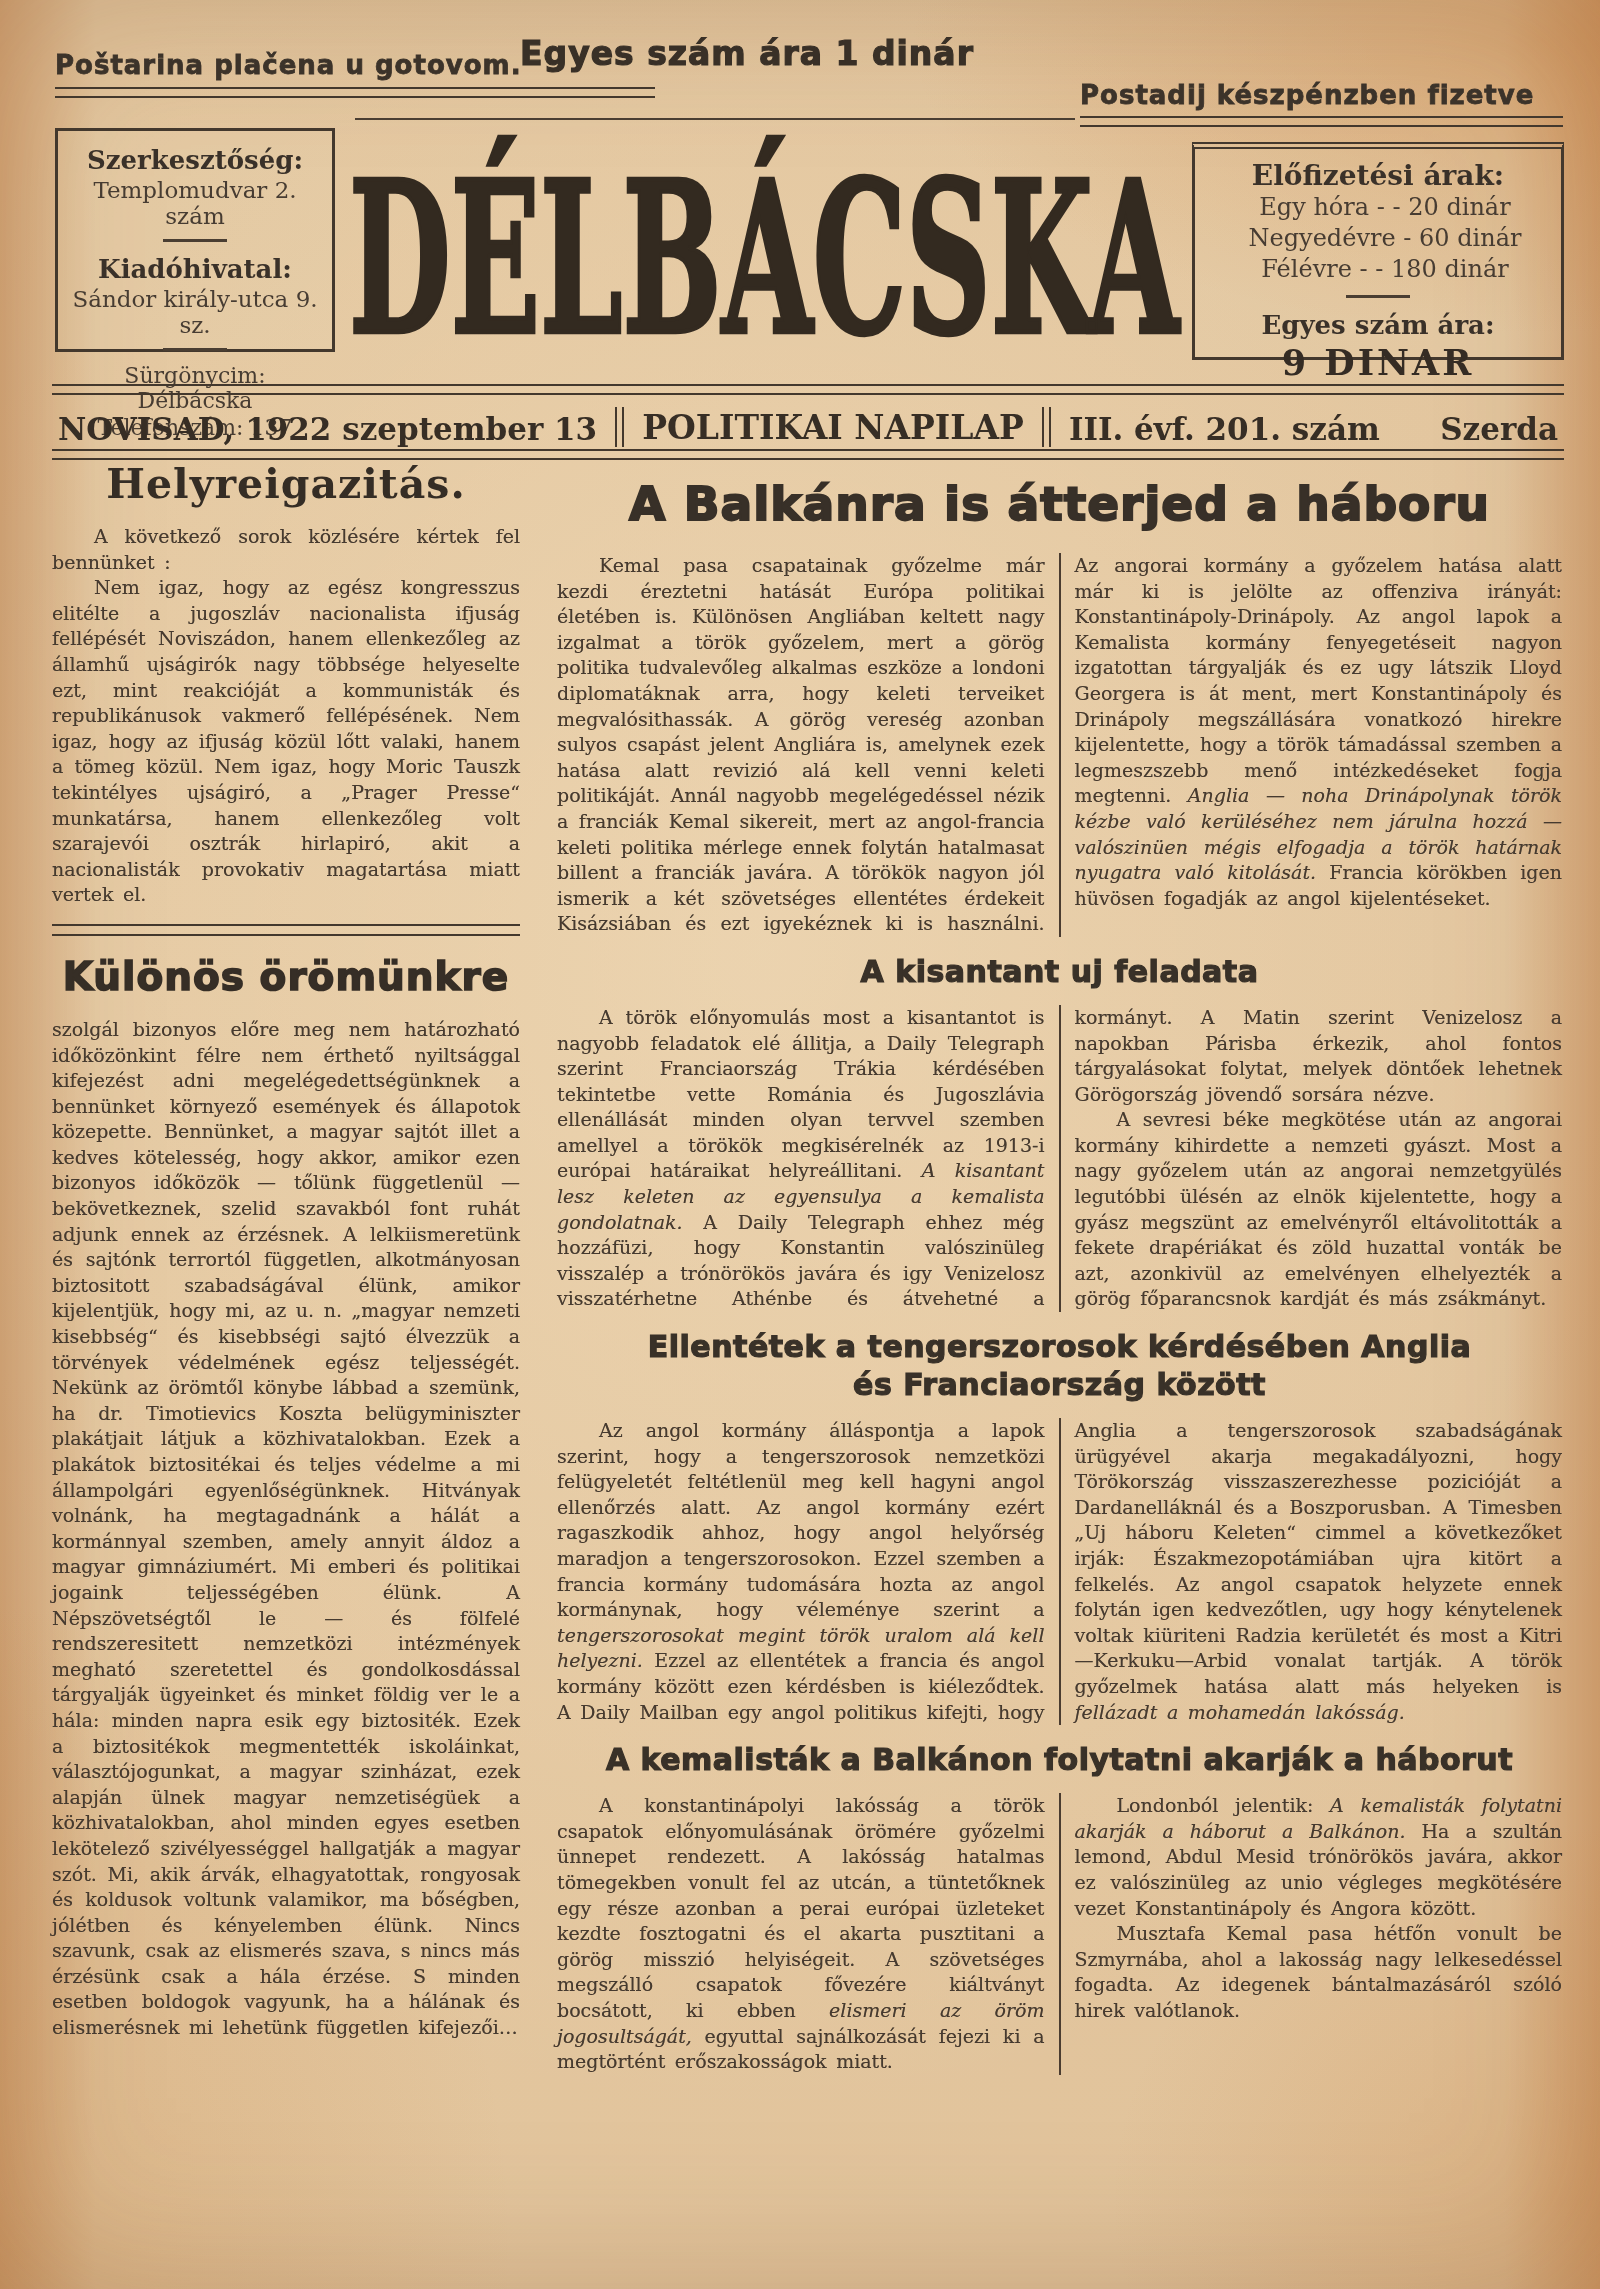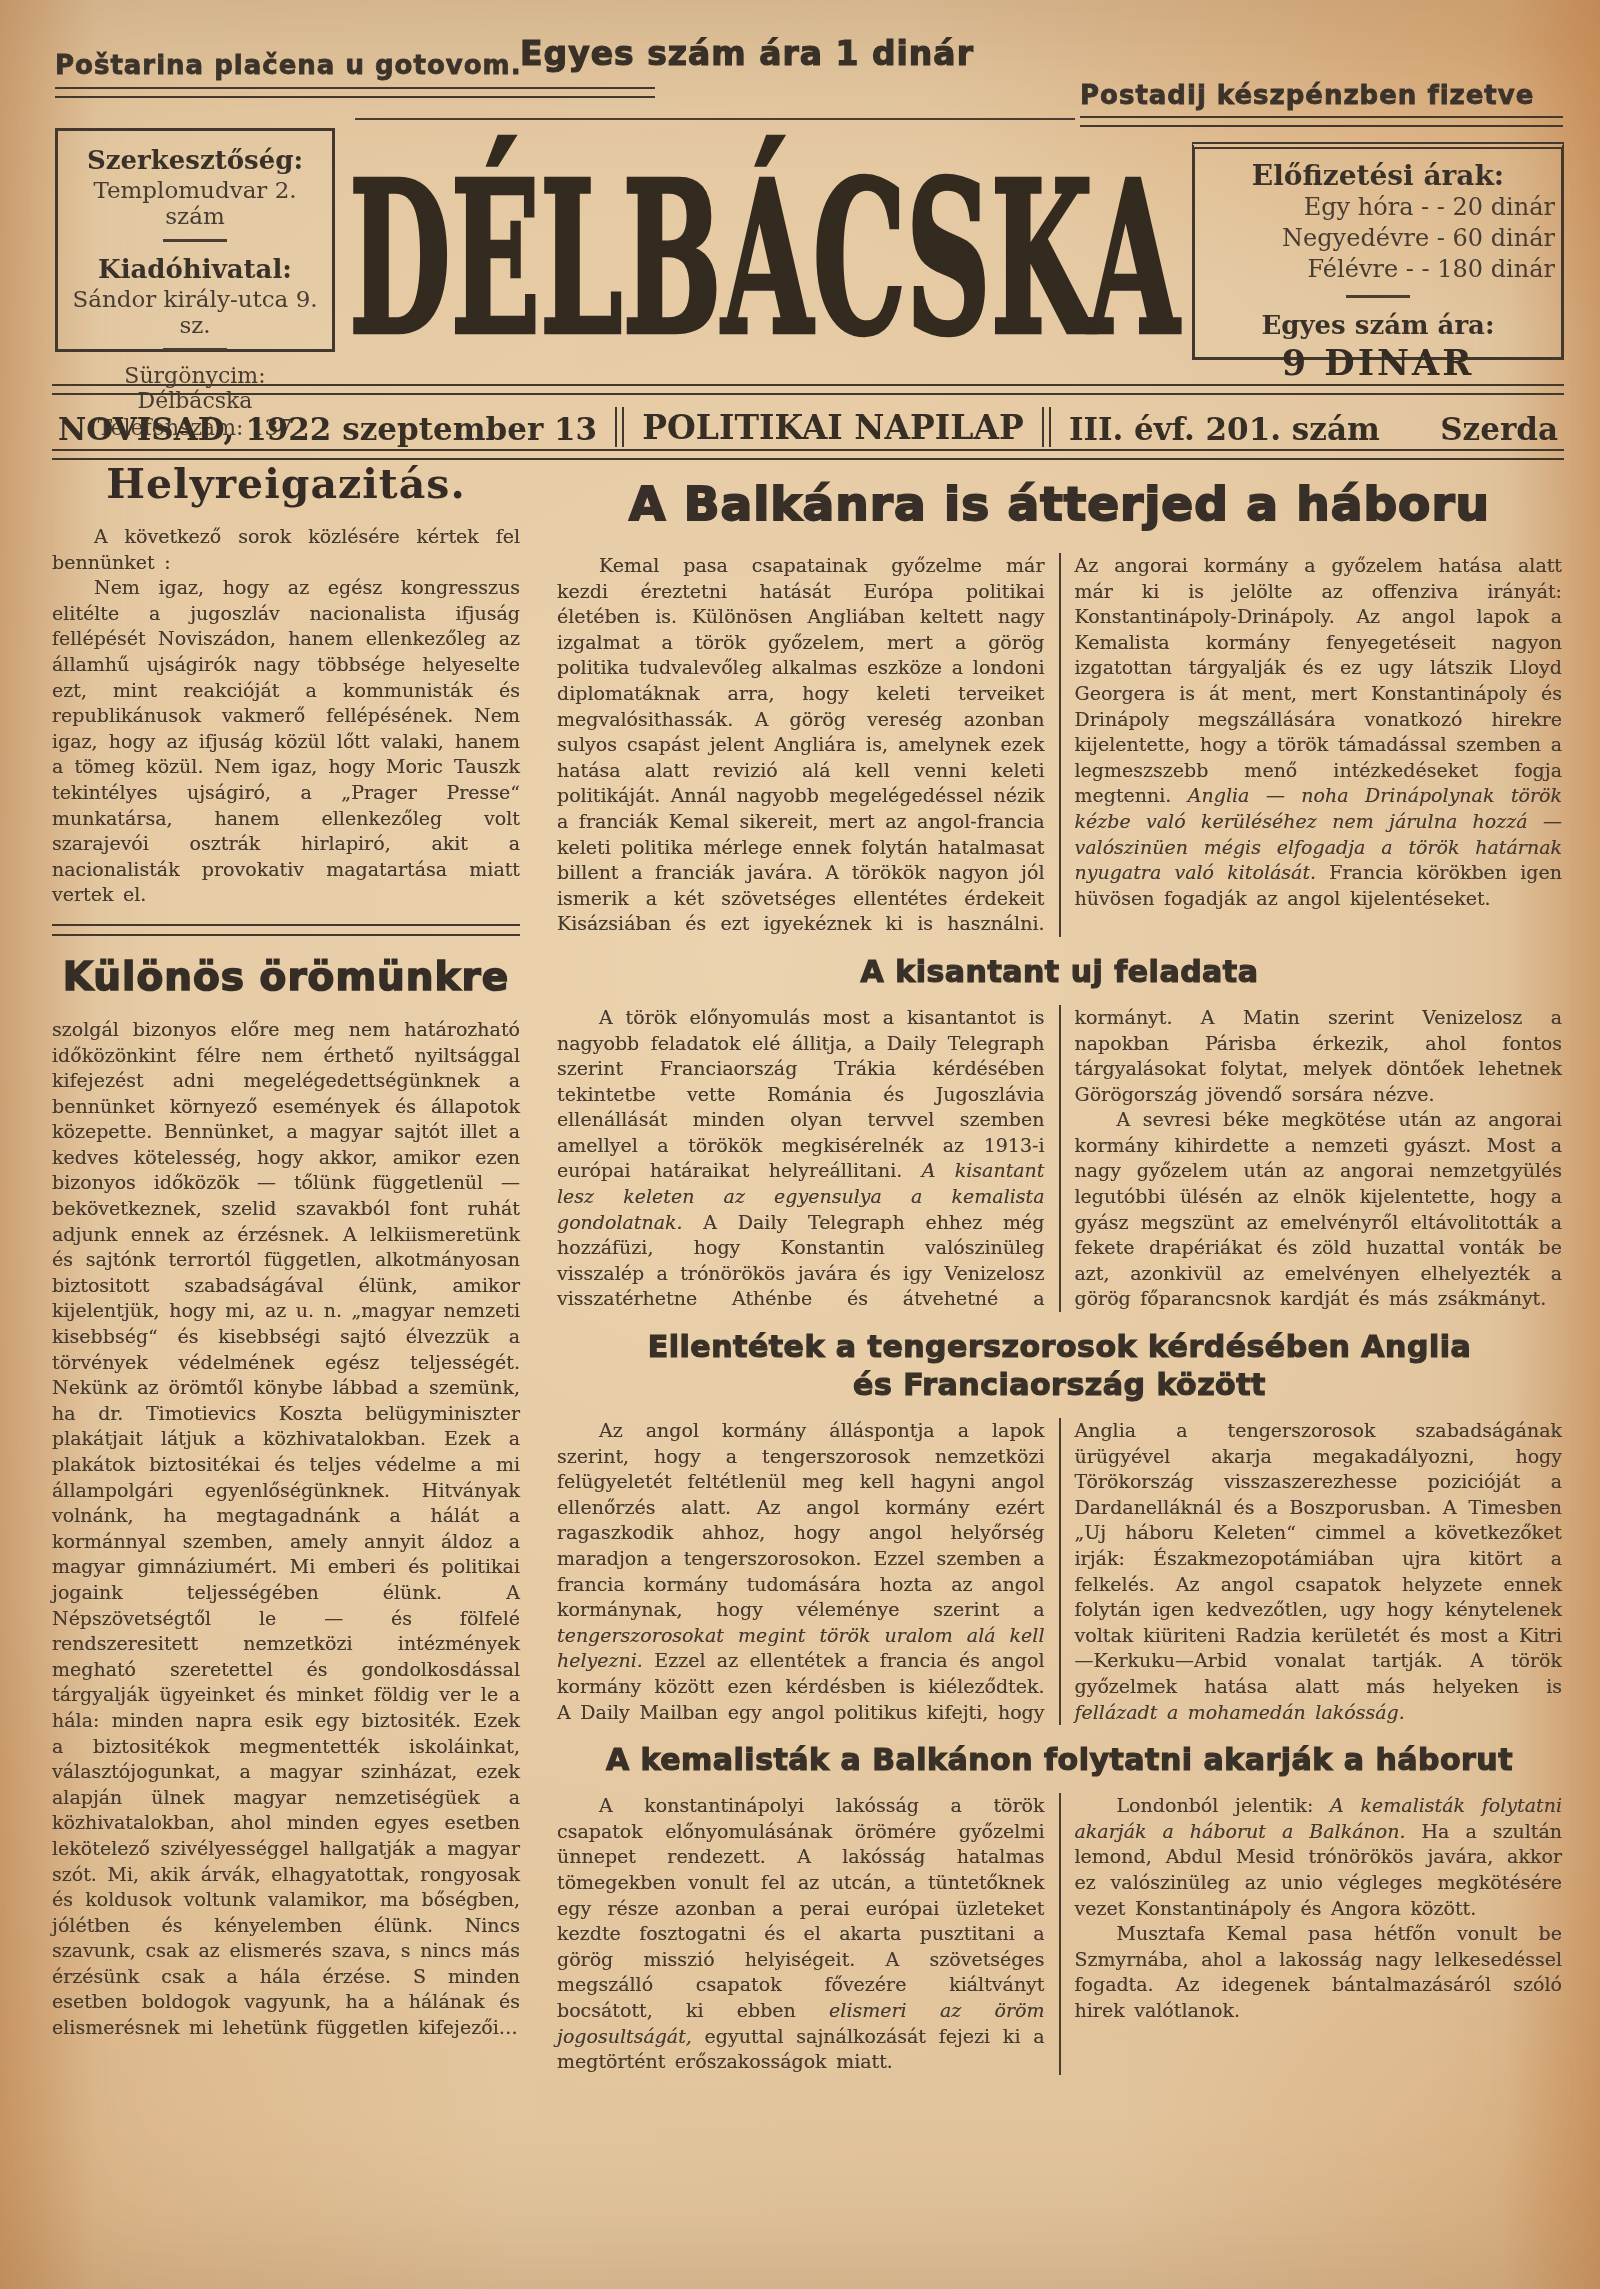--- a/index.html
+++ b/index.html
@@ -28,21 +28,21 @@
     color:#393027;-webkit-text-stroke:1.2px #393027;letter-spacing:1px;
   }
   .infobox{
     border:3px solid #43382d;text-align:center;padding:14px 6px 16px 6px;
     box-sizing:border-box;background:rgba(240,225,196,0.10);
   }
   .infobox .lbl{font-weight:bold;font-size:26px;color:#3a3129;}
   .infobox .val{font-size:23px;margin-top:2px;color:#473c32;}
   .minirule{width:64px;height:4px;border-top:3px solid #4a3e32;margin:10px auto 8px auto;}
   .subbox{border-top:7px double #43382d;}
-  .subbox .rows{text-align:right;padding-left:14px;font-size:24px;line-height:31px;color:#473c32;}
+  .subbox .rows{text-align:center;padding-left:14px;font-size:24px;line-height:31px;color:#473c32;}
   .bignum{font-size:35px;font-weight:bold;letter-spacing:3px;color:#352c24;margin-top:2px;}
   .masthead-svg text{
     font-family:"DejaVu Serif", serif;font-weight:bold;
     fill:#332a20;stroke:#332a20;stroke-width:4.5px;
   }
   
   .dateline{
     position:absolute;left:52px;top:384px;width:1512px;
   }
   .dateline .row{

